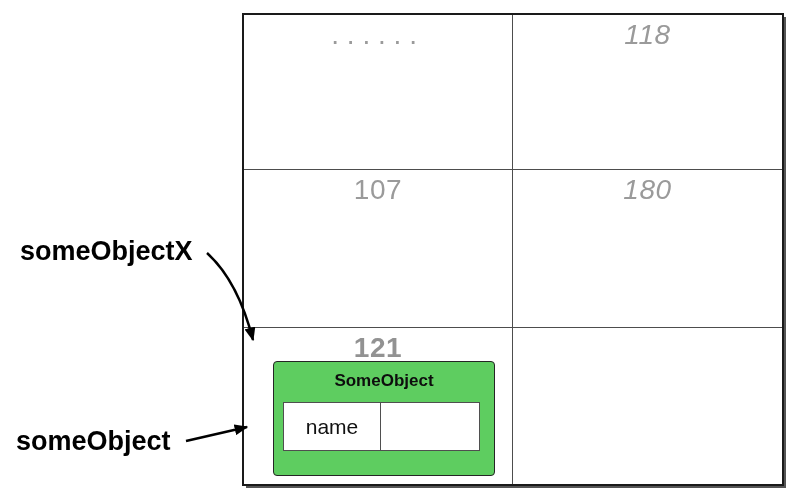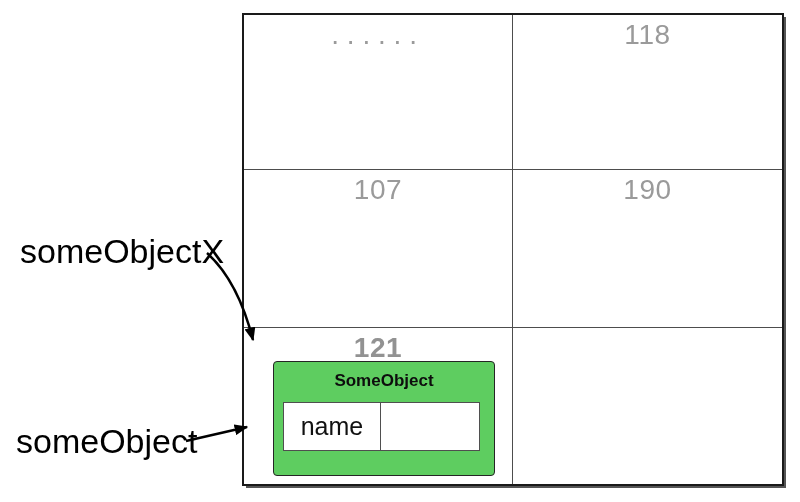--- a/index.html
+++ b/index.html
@@ -13,21 +13,21 @@
     box-sizing:border-box;border:2px solid var(--grid-outer,#1a1a1a);
     background:#ffffff;
     display:grid;grid-template-columns:269px 1fr;grid-template-rows:155px 158px 1fr;
     box-shadow:3px 3px 0 -1px rgba(55,55,55,.85);
   }
   .cell{
     box-sizing:border-box;border-right:1px solid var(--grid-line,#4d4d4d);
     border-bottom:1px solid var(--grid-line,#4d4d4d);
     text-align:center;padding-top:4px;
   }
-  .cell:nth-child(2n){border-right:none;}
+  .cell:nth-child(2n){border-right:none;font-style:italic;}
   .cell:nth-child(5),.cell:nth-child(6){border-bottom:none;}
   .cell-num{
     font-size:28px;line-height:1.15;color:var(--num-gray,#9a9a9a);
     letter-spacing:.02em;
   }
   .cell-num.bold{font-weight:bold;color:#929292;text-align:center;}
   .cell-num.dots{letter-spacing:.28em;}
   
   .obj-box{
     position:absolute;left:273px;top:361px;width:222px;height:115px;
@@ -38,26 +38,26 @@
     margin-top:9px;text-align:center;font-size:17px;font-weight:bold;color:#0d0d0d;
   }
   .obj-table{
     position:absolute;left:9px;top:40px;width:197px;height:49px;
     box-sizing:border-box;background:#ffffff;border:1px solid #4f4f4f;
     display:flex;
   }
   .obj-field-name{
     width:97px;box-sizing:border-box;border-right:1px solid #4f4f4f;
     display:flex;align-items:center;justify-content:center;
-    font-size:25px;color:#111;
+    font-size:21px;color:#111;
   }
   .obj-field-value{flex:1;}
   
   .lbl{
-    position:absolute;font-size:34px;font-weight:normal;color:var(--label,#000);
+    position:absolute;font-size:27px;font-weight:bold;color:var(--label,#000);
     line-height:30px;white-space:nowrap;
   }
   .lblX{left:20px;top:236px;}
   .lblO{left:16px;top:426px;}
   
   .overlay{position:absolute;left:0;top:0;width:800px;height:502px;pointer-events:none;}
 </style>
 </head>
 <body>
 
@@ -67,21 +67,21 @@
     <div class="cell">
       <span class="cell-num dots">......</span>
     </div>
     <div class="cell">
       <span class="cell-num">118</span>
     </div>
     <div class="cell">
       <span class="cell-num">107</span>
     </div>
     <div class="cell">
-      <span class="cell-num">190</span>
+      <span class="cell-num">180</span>
     </div>
     <div class="cell">
       <span class="cell-num bold">121</span>
     </div>
   </div>
 
   <div class="obj-box">
     <div class="obj-title">SomeObject</div>
     <div class="obj-table">
       <div class="obj-field-name">name</div>

